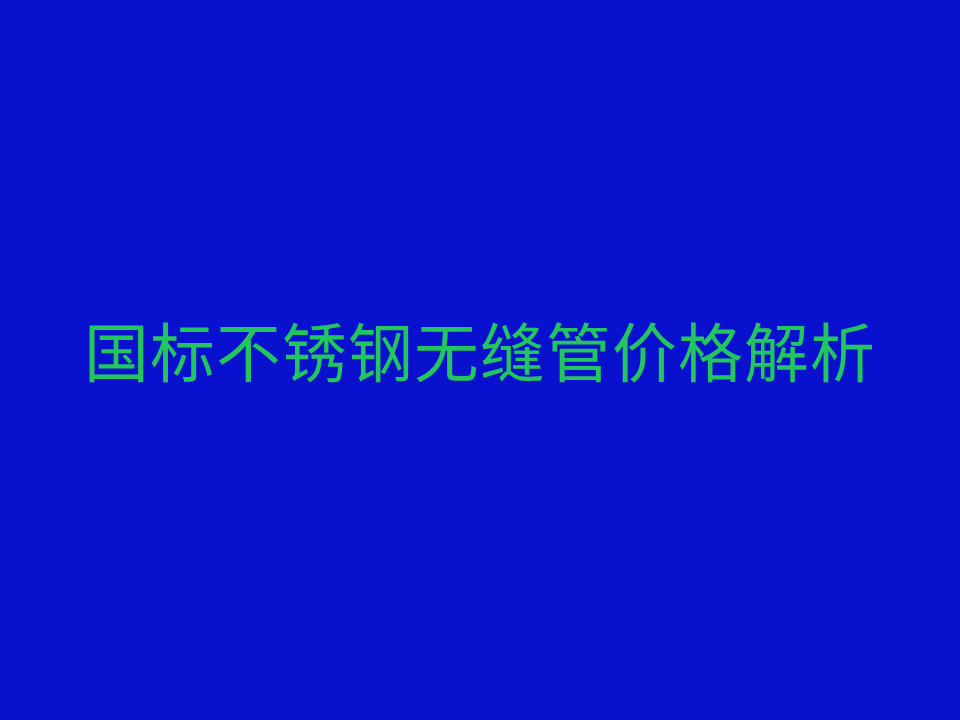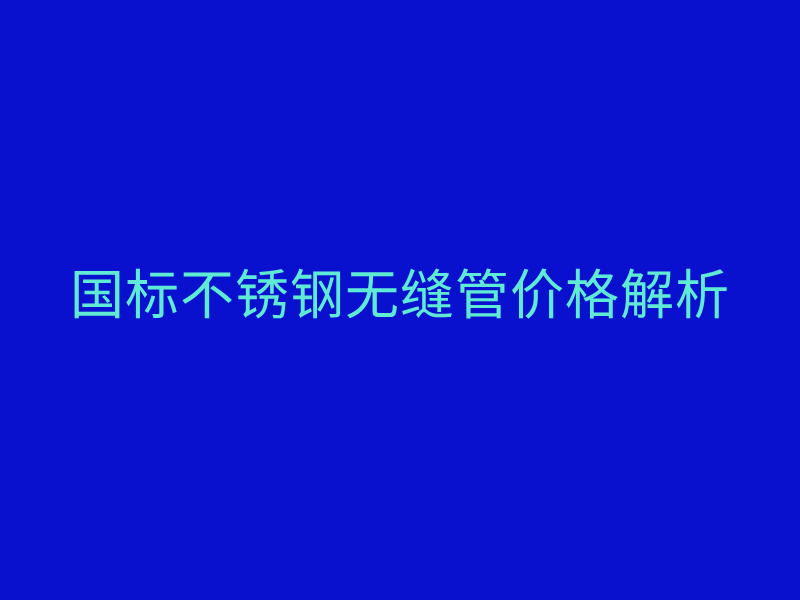--- a/index.html
+++ b/index.html
@@ -55,17 +55,17 @@
     -webkit-font-smoothing: antialiased;
   }
 </style>
 </head>
 <body>
 
 <div class="banner-canvas" style="background-color: rgb(10, 17, 206);">
 
   <div class="title-block">
 
-    <h1 class="banner-title" style="color: #5eead4;">国标不锈钢无缝管价格解析</h1>
+    <h1 class="banner-title" style="color: #22c55e;">国标不锈钢无缝管价格解析</h1>
 
   </div>
 
 </div>
 
 </body></html>

